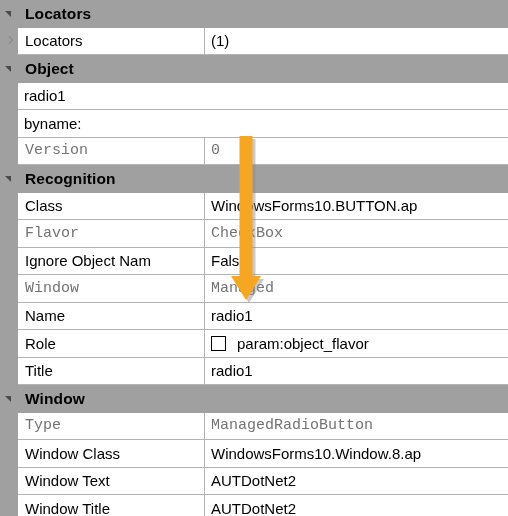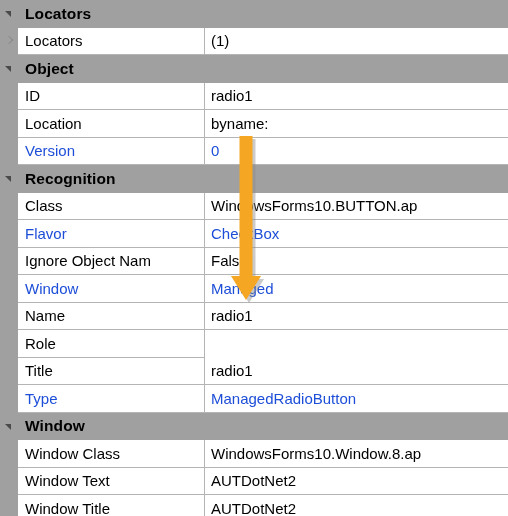--- a/index.html
+++ b/index.html
@@ -77,21 +77,22 @@
     background: #ffffff;
     border-bottom: 1px solid #b4b4b4;
     display: flex;
     align-items: center;
     padding-left: 6px;
     overflow: hidden;
     white-space: nowrap;
   }
   .row.data.dim .name-cell,
   .row.data.dim .value-cell {
-    color: #1d4ed8;
+    color: #737373;
+    font-family: Liberation Mono, monospace;
   }
   .row.data .name-cell span,
   .row.data .value-cell span {
     display: inline-block;
     line-height: 1;
   }
 
   
   .tri-down {
     position: absolute;
@@ -161,32 +162,26 @@
         </div>
       </div>
       <div class="row group">
         <div class="gutter">
           <span class="tri-down"></span>
         </div>
         <div class="cat-label">Object</div>
       </div>
       <div class="row data">
         <div class="gutter"></div>
-        <div class="name-cell">
-          <span>ID</span>
-        </div>
         <div class="value-cell">
           <span>radio1</span>
         </div>
       </div>
       <div class="row data">
         <div class="gutter"></div>
-        <div class="name-cell">
-          <span>Location</span>
-        </div>
         <div class="value-cell">
           <span>byname:</span>
         </div>
       </div>
       <div class="row data dim">
         <div class="gutter"></div>
         <div class="name-cell">
           <span>Version</span>
         </div>
         <div class="value-cell">
@@ -242,44 +237,48 @@
         </div>
         <div class="value-cell">
           <span>radio1</span>
         </div>
       </div>
       <div class="row data">
         <div class="gutter"></div>
         <div class="name-cell">
           <span>Role</span>
         </div>
+        <div class="value-cell">
+          <span class="cb"></span>
+          <span>param:object_flavor</span>
+        </div>
       </div>
       <div class="row data">
         <div class="gutter"></div>
         <div class="name-cell">
           <span>Title</span>
         </div>
         <div class="value-cell">
           <span>radio1</span>
         </div>
       </div>
+      <div class="row group">
+        <div class="gutter">
+          <span class="tri-down"></span>
+        </div>
+        <div class="cat-label">Window</div>
+      </div>
       <div class="row data dim">
         <div class="gutter"></div>
         <div class="name-cell">
           <span>Type</span>
         </div>
         <div class="value-cell">
           <span>ManagedRadioButton</span>
         </div>
-      </div>
-      <div class="row group">
-        <div class="gutter">
-          <span class="tri-down"></span>
-        </div>
-        <div class="cat-label">Window</div>
       </div>
       <div class="row data">
         <div class="gutter"></div>
         <div class="name-cell">
           <span>Window Class</span>
         </div>
         <div class="value-cell">
           <span>WindowsForms10.Window.8.ap</span>
         </div>
       </div>

